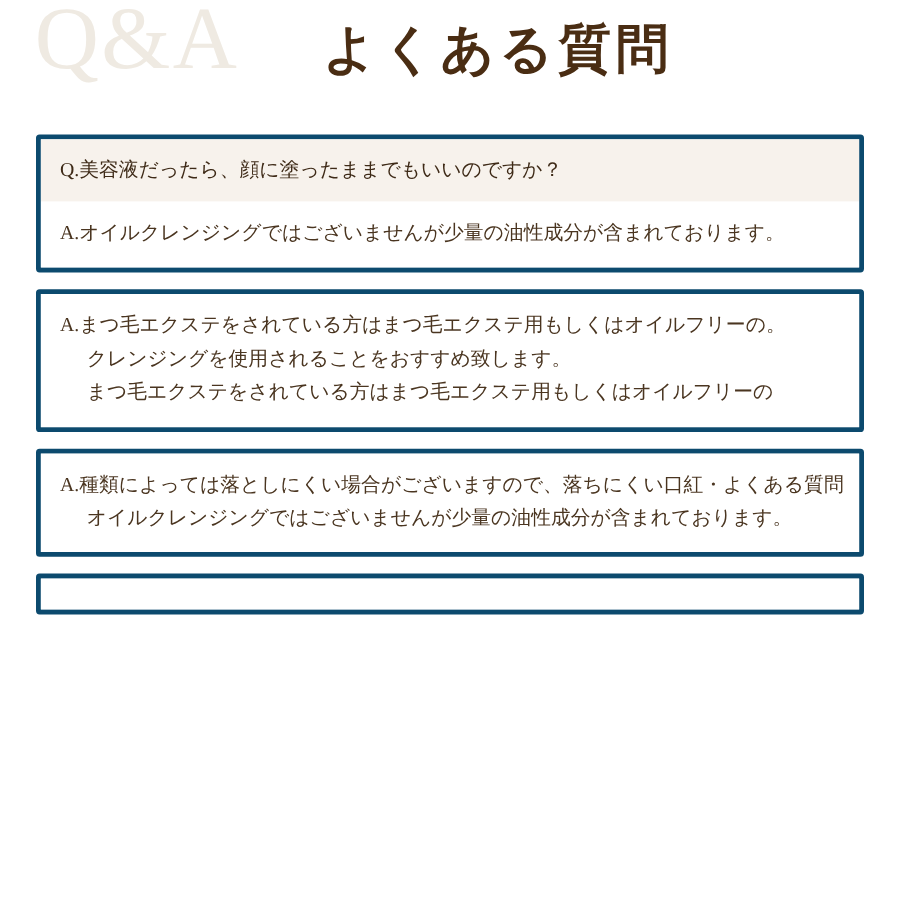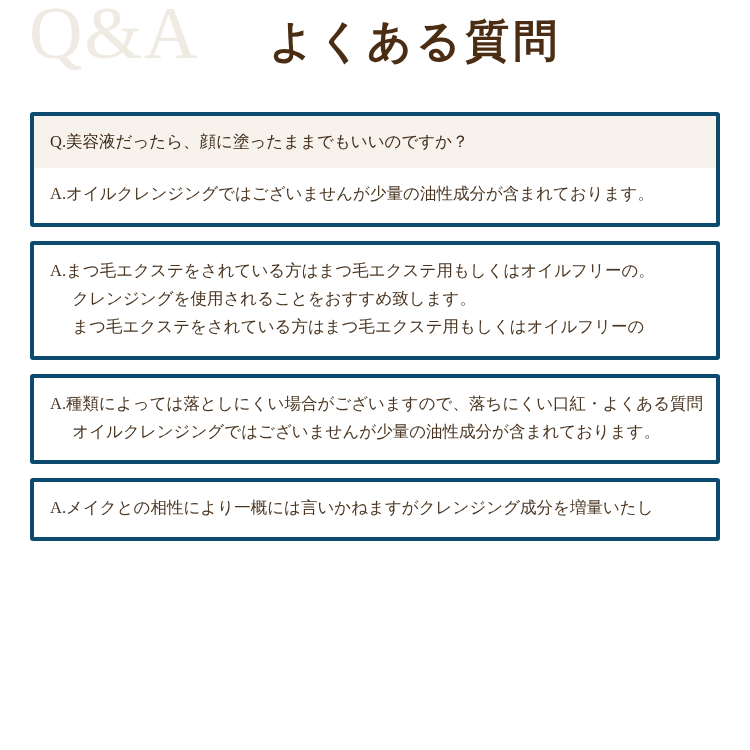--- a/index.html
+++ b/index.html
@@ -118,18 +118,17 @@
 
     <div class="qa-card">
       <div class="qa-answer">
         <span class="qline"><span class="prefix">A.</span><span>種類によっては落としにくい場合がございますので、落ちにくい口紅・よくある質問</span></span>
         <span class="qline indent">オイルクレンジングではございませんが少量の油性成分が含まれております。</span>
       </div>
     </div>
 
     <div class="qa-card">
       <div class="qa-answer">
-        <span class="qline"><span class="prefix">A.</span><span>メイクとの相性により一概には言いかねますがクレンジング成分を増量いたし</span></span>
       </div>
     </div>
 
   </div>
 </div>
 
 </body></html>

